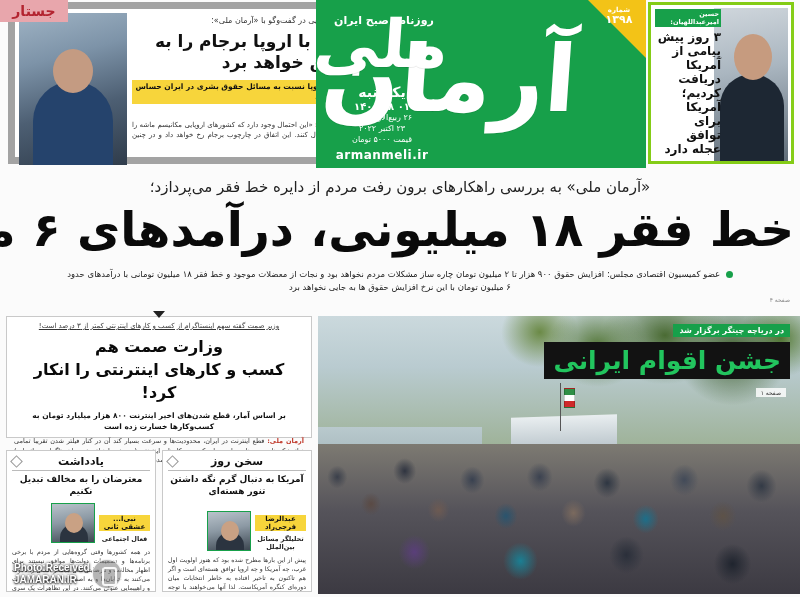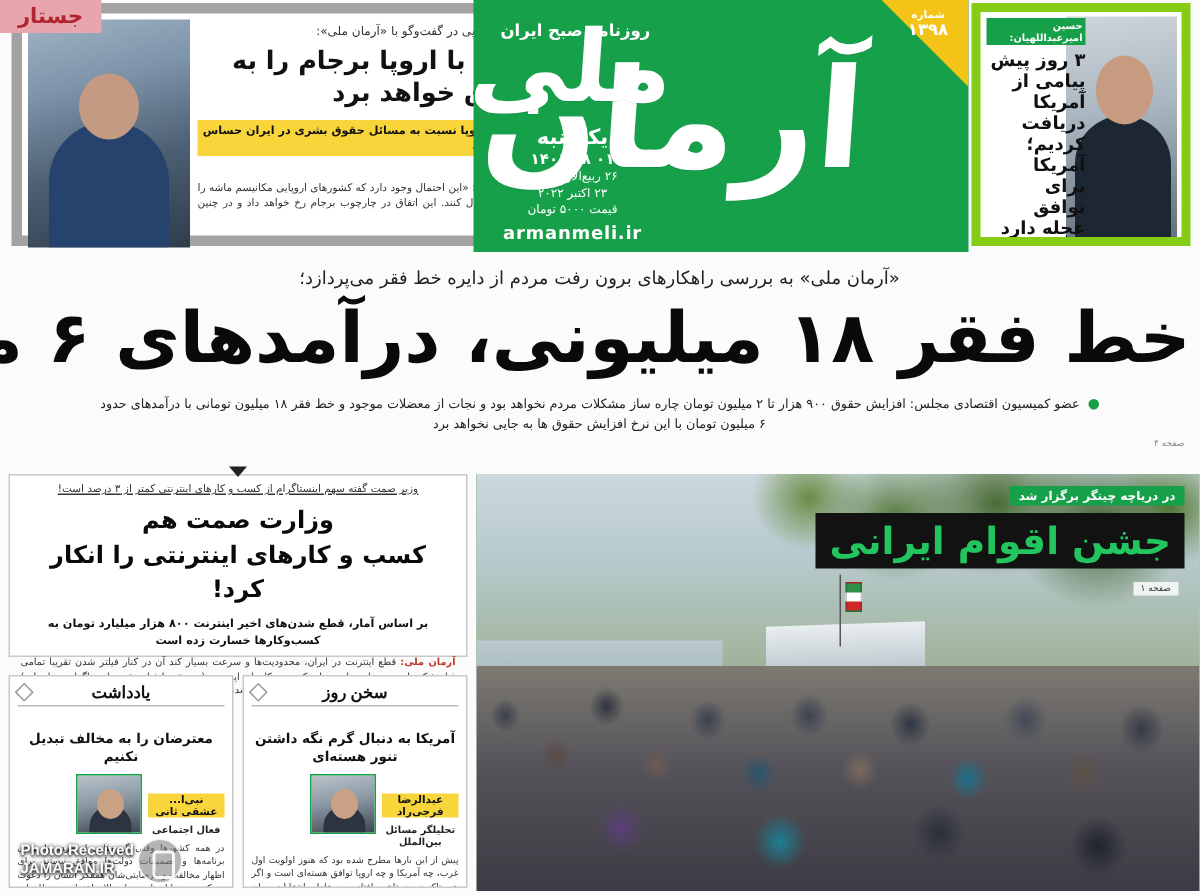--- a/index.html
+++ b/index.html
@@ -195,21 +195,21 @@
     background: #eee;
     display: inline-block;
     padding: 1px 6px;
   }
 
   
   .right-article {
     position: absolute;
     top: 2px; left: 648px;
     width: 146px; height: 162px;
-    border: 6px solid #84cc16;
+    border: 3px solid #84cc16;
     background: #ffffff;
     padding: 3px;
     overflow: hidden;
   }
   .ra-photo {
     position: absolute;
     top: 3px; right: 3px;
     width: 74px; height: 156px;
     background: linear-gradient(170deg,#cfd6dc 0%,#aab6c0 40%,#5d6a76 100%);
     overflow: hidden;
@@ -257,21 +257,21 @@
 
   
   .lead-block {
     position: absolute;
     top: 176px; left: 6px;
     width: 788px; height: 130px;
     direction: rtl;
     text-align: center;
   }
   .lead-kicker {
-    font-size: 12px;
+    font-size: 15px;
     color: #222;
     padding-top: 2px;
     font-weight: normal;
   }
   .lead-headline {
     font-size: 47px;
     font-weight: bold;
     color: #0a0a0a;
     line-height: 64px;
     letter-spacing: -1px;
@@ -497,23 +497,22 @@
     overflow: hidden;
   }
   .bcol-head {
     text-align: center;
     font-size: 11px;
     font-weight: bold;
     color: #111;
     letter-spacing: 2px;
     border-bottom: 1px solid #bbb;
     padding-bottom: 2px;
-    margin-bottom: 16px;
+    margin-bottom: 2px;
     position: relative;
-    font-family: Liberation Serif, serif;
   }
   .bcol-diamond {
     position: absolute;
     top: 2px; left: 0px;
     width: 9px; height: 9px;
     background: #ffffff;
     border: 1px solid #999;
     transform: rotate(45deg);
   }
   .bcol-title {
@@ -522,21 +521,21 @@
     line-height: 12px;
     color: #111;
     text-align: center;
     margin-bottom: 5px;
   }
   .bcol-author-row {
     display: flex;
     flex-direction: row-reverse;
     gap: 4px;
     margin-bottom: 4px;
-    align-items: flex-start;
+    align-items: flex-end;
     margin-left: 39px;
   }
   .bcol-portrait {
     width: 44px; height: 40px;
     flex: none;
     border: 1.5px solid #17a04a;
     background: linear-gradient(170deg,#b9c3cb 0%,#8c99a4 45%,#3d4751 100%);
     position: relative;
     overflow: hidden;
   }

